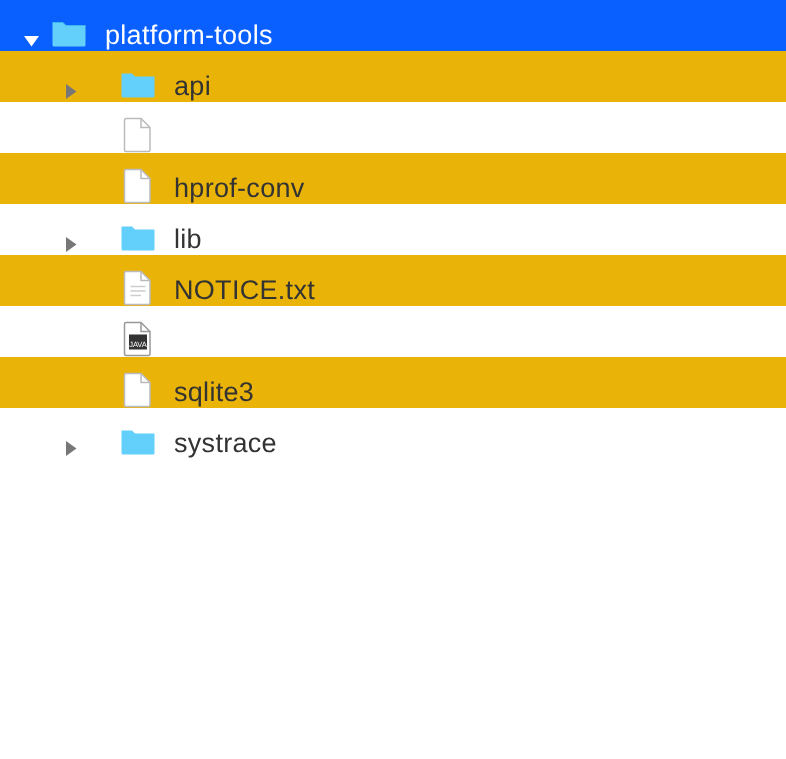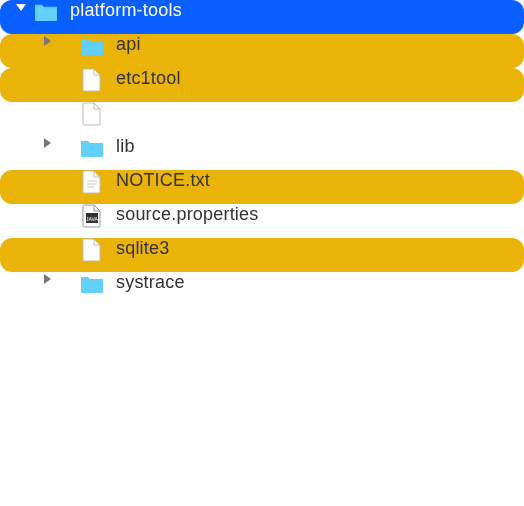--- a/index.html
+++ b/index.html
@@ -6,24 +6,23 @@
     body {
       font-family: -apple-system, BlinkMacSystemFont, "Helvetica Neue", Arial, sans-serif;
       font-size: 18px;
       color: #333;
       background: #fff;
       width: 524px;
     }
     .tree { width: 100%; }
     .row {
       display: flex;
-      align-items: flex-start;
+      align-items: flex-end;
       height: 34px;
       width: 100%;
-      border-radius: 12px;
     }
     .row.selected {
       background: #0a60ff;
       color: #fff;
     }
     .row.alt { background: #eab308; }
     .disclosure {
       width: 14px;
       height: 14px;
       display: flex;
@@ -82,43 +81,43 @@
     <div class="spacer" style="width:20px"></div>
     <div class="icon">
       <svg width="24" height="20" viewBox="0 0 24 20">
         <path d="M1 3 h7 l2 2 h13 v13 a1 1 0 0 1 -1 1 h-20 a1 1 0 0 1 -1 -1 z" fill="#63d0fc"></path>
       </svg>
     </div>
     <span class="label">api</span>
   </div>
 
 
-  <div class="row alt">
-    <div class="spacer" style="width:60px"></div>
-    <div class="disclosure"></div>
-    <div class="icon">
-      <svg width="20" height="24" viewBox="0 0 20 24">
-        <path d="M2 1 h10 l6 6 v15 a1 1 0 0 1 -1 1 h-15 a1 1 0 0 1 -1 -1 v-20 a1 1 0 0 1 1 -1 z" fill="#fff" stroke="#bbb" stroke-width="1"></path>
-        <path d="M12 1 v6 h6" fill="none" stroke="#bbb" stroke-width="1"></path>
-      </svg>
-    </div>
-    <span class="label">etc1tool</span>
-  </div>
 
   <div class="row">
     <div class="spacer" style="width:60px"></div>
     <div class="disclosure"></div>
     <div class="icon">
       <svg width="20" height="24" viewBox="0 0 20 24">
         <path d="M2 1 h10 l6 6 v15 a1 1 0 0 1 -1 1 h-15 a1 1 0 0 1 -1 -1 v-20 a1 1 0 0 1 1 -1 z" fill="#fff" stroke="#bbb" stroke-width="1"></path>
         <path d="M12 1 v6 h6" fill="none" stroke="#bbb" stroke-width="1"></path>
       </svg>
     </div>
   </div>
 
+  <div class="row alt">
+    <div class="spacer" style="width:60px"></div>
+    <div class="disclosure"></div>
+    <div class="icon">
+      <svg width="20" height="24" viewBox="0 0 20 24">
+        <path d="M2 1 h10 l6 6 v15 a1 1 0 0 1 -1 1 h-15 a1 1 0 0 1 -1 -1 v-20 a1 1 0 0 1 1 -1 z" fill="#fff" stroke="#bbb" stroke-width="1"></path>
+        <path d="M12 1 v6 h6" fill="none" stroke="#bbb" stroke-width="1"></path>
+      </svg>
+    </div>
+    <span class="label">hprof-conv</span>
+  </div>
 
   <div class="row">
     <div class="spacer" style="width:40px"></div>
     <div class="disclosure">
       <svg width="12" height="12" viewBox="0 0 12 12">
           <polygon points="3,1 10,6 3,11" fill="#777"></polygon>
         </svg>
     </div>
     <div class="spacer" style="width:20px"></div>
     <div class="icon">
@@ -148,21 +147,20 @@
     <div class="spacer" style="width:60px"></div>
     <div class="disclosure"></div>
     <div class="icon">
       <svg width="20" height="24" viewBox="0 0 20 24">
         <path d="M2 1 h10 l6 6 v15 a1 1 0 0 1 -1 1 h-15 a1 1 0 0 1 -1 -1 v-20 a1 1 0 0 1 1 -1 z" fill="#fff" stroke="#999" stroke-width="1"></path>
         <path d="M12 1 v6 h6" fill="none" stroke="#999" stroke-width="1"></path>
         <rect x="4" y="9" width="12" height="10" fill="#333"></rect>
         <text x="10" y="17" font-size="5" fill="#fff" text-anchor="middle" font-family="Arial">JAVA</text>
       </svg>
     </div>
-    <span class="label">source.properties</span>
   </div>
 
   <div class="row alt">
     <div class="spacer" style="width:60px"></div>
     <div class="disclosure"></div>
     <div class="icon">
       <svg width="20" height="24" viewBox="0 0 20 24">
         <path d="M2 1 h10 l6 6 v15 a1 1 0 0 1 -1 1 h-15 a1 1 0 0 1 -1 -1 v-20 a1 1 0 0 1 1 -1 z" fill="#fff" stroke="#bbb" stroke-width="1"></path>
         <path d="M12 1 v6 h6" fill="none" stroke="#bbb" stroke-width="1"></path>
       </svg>

